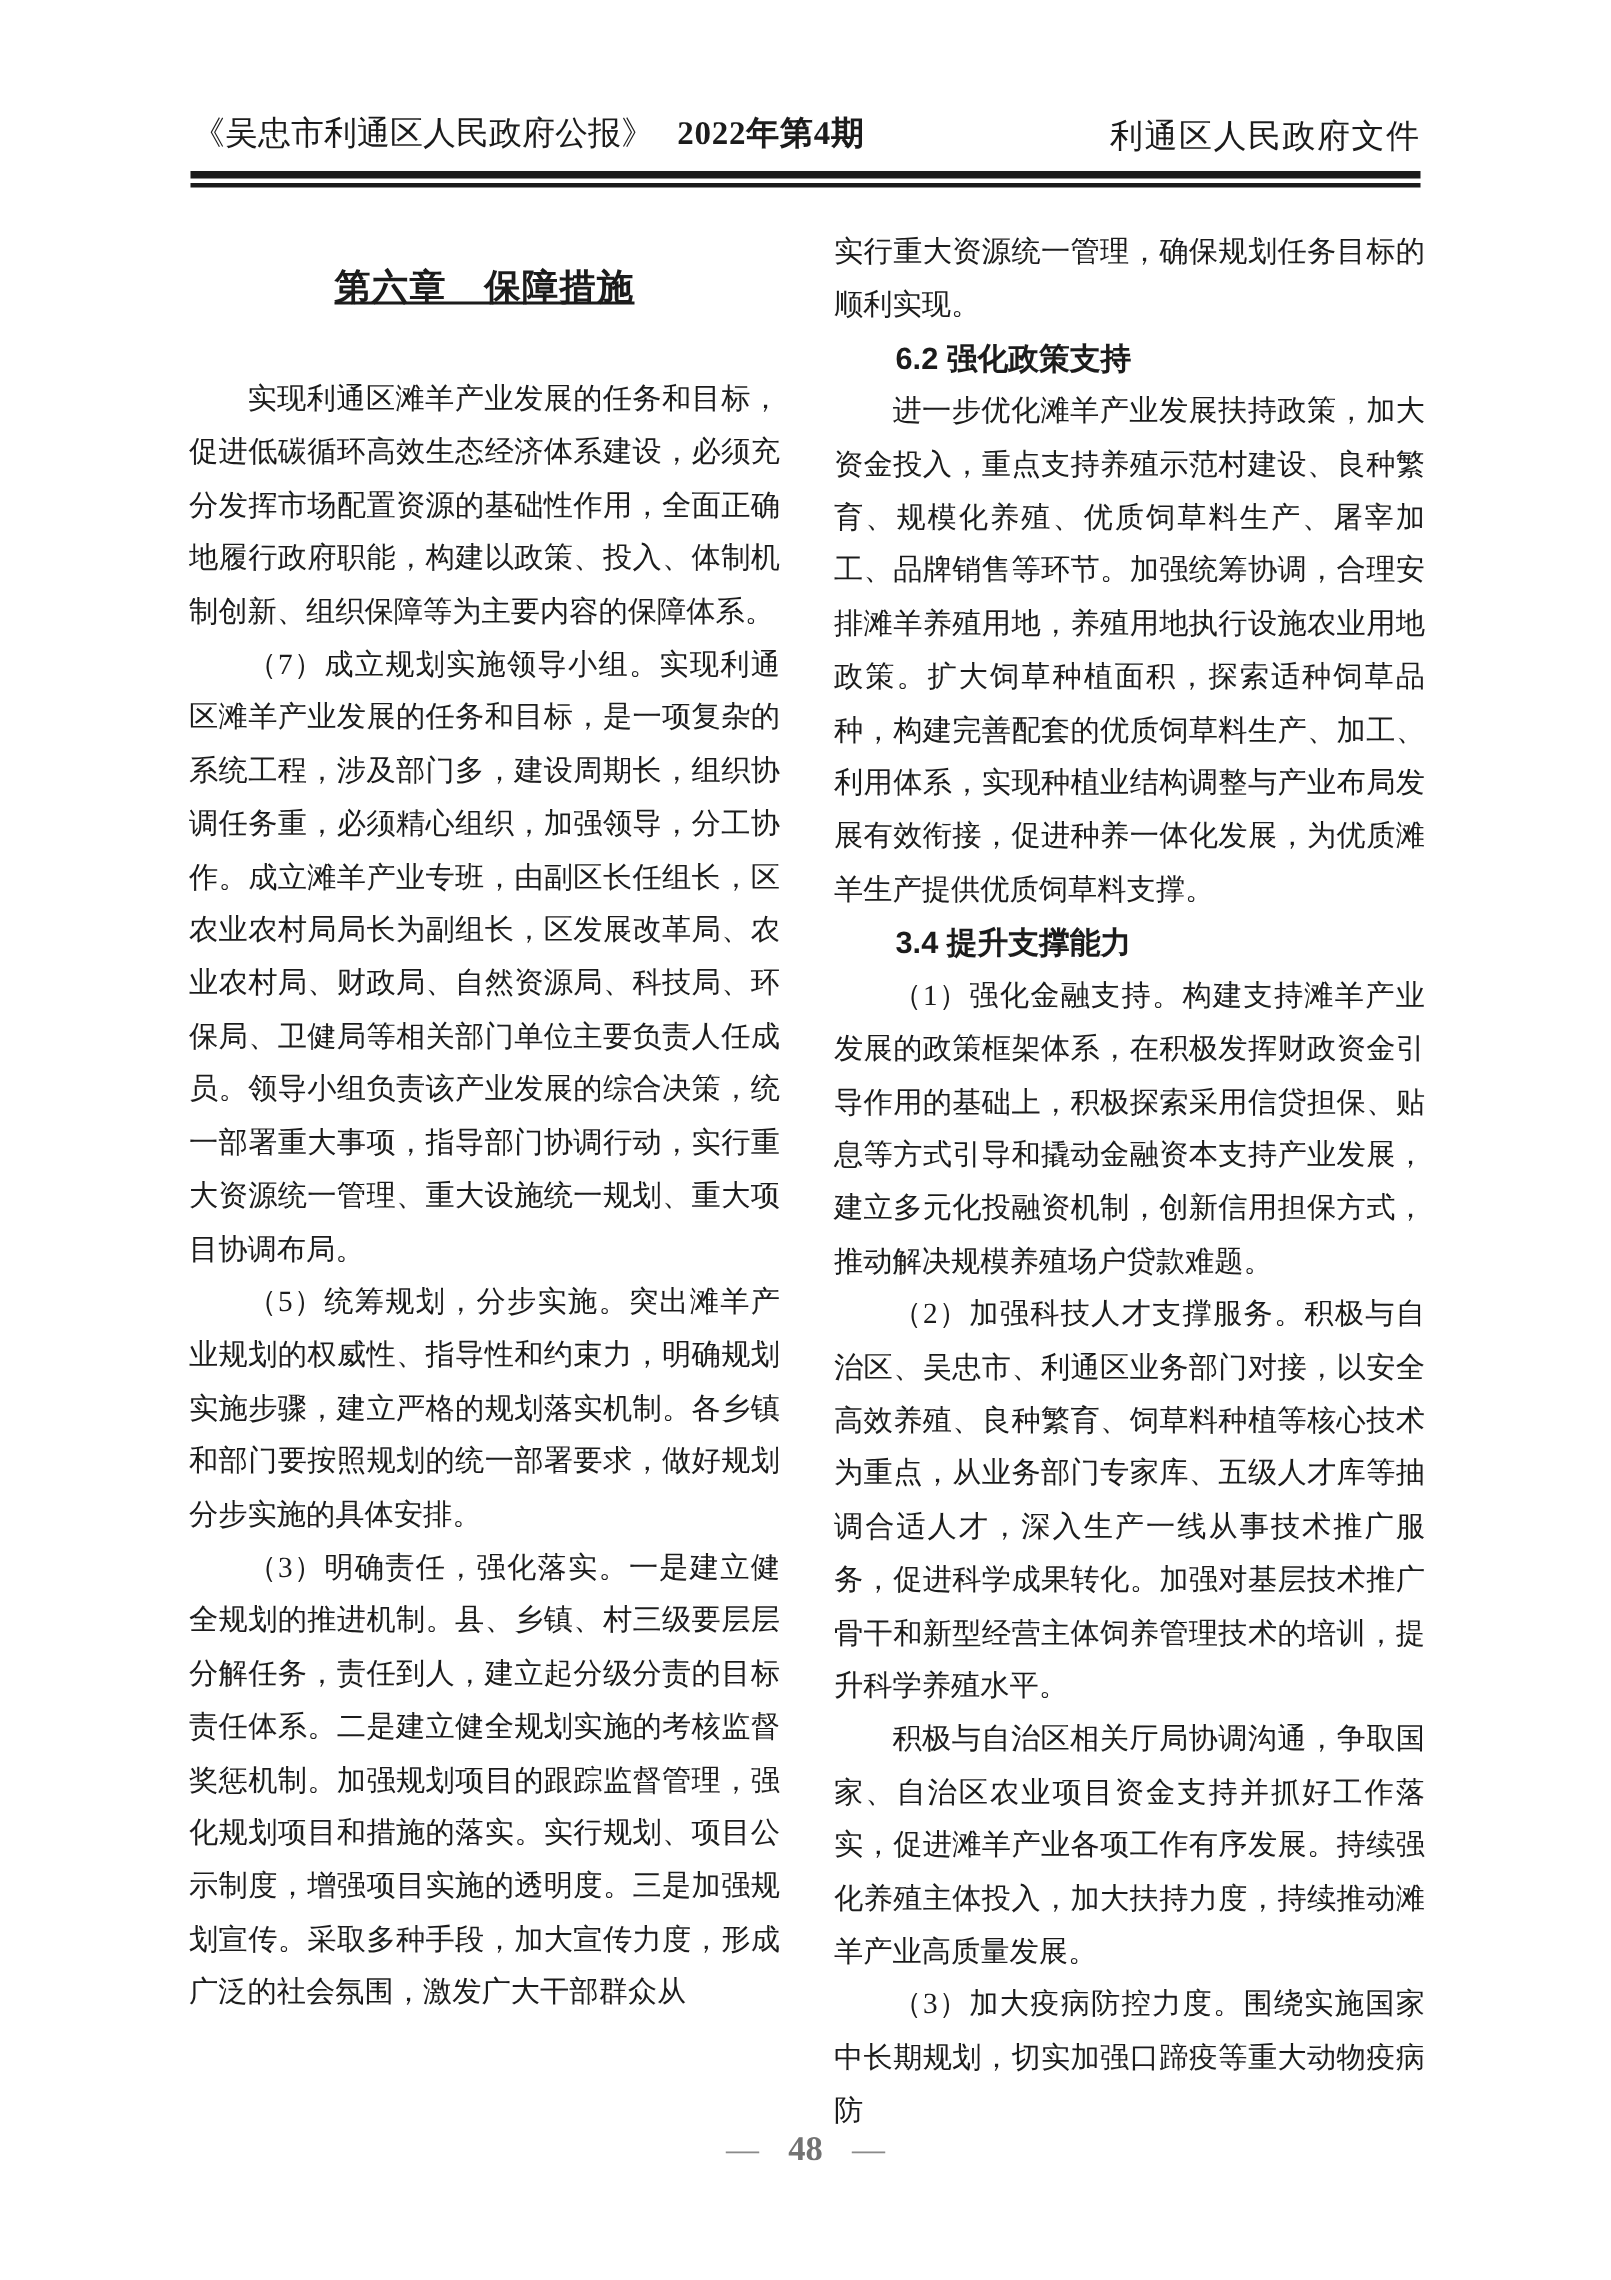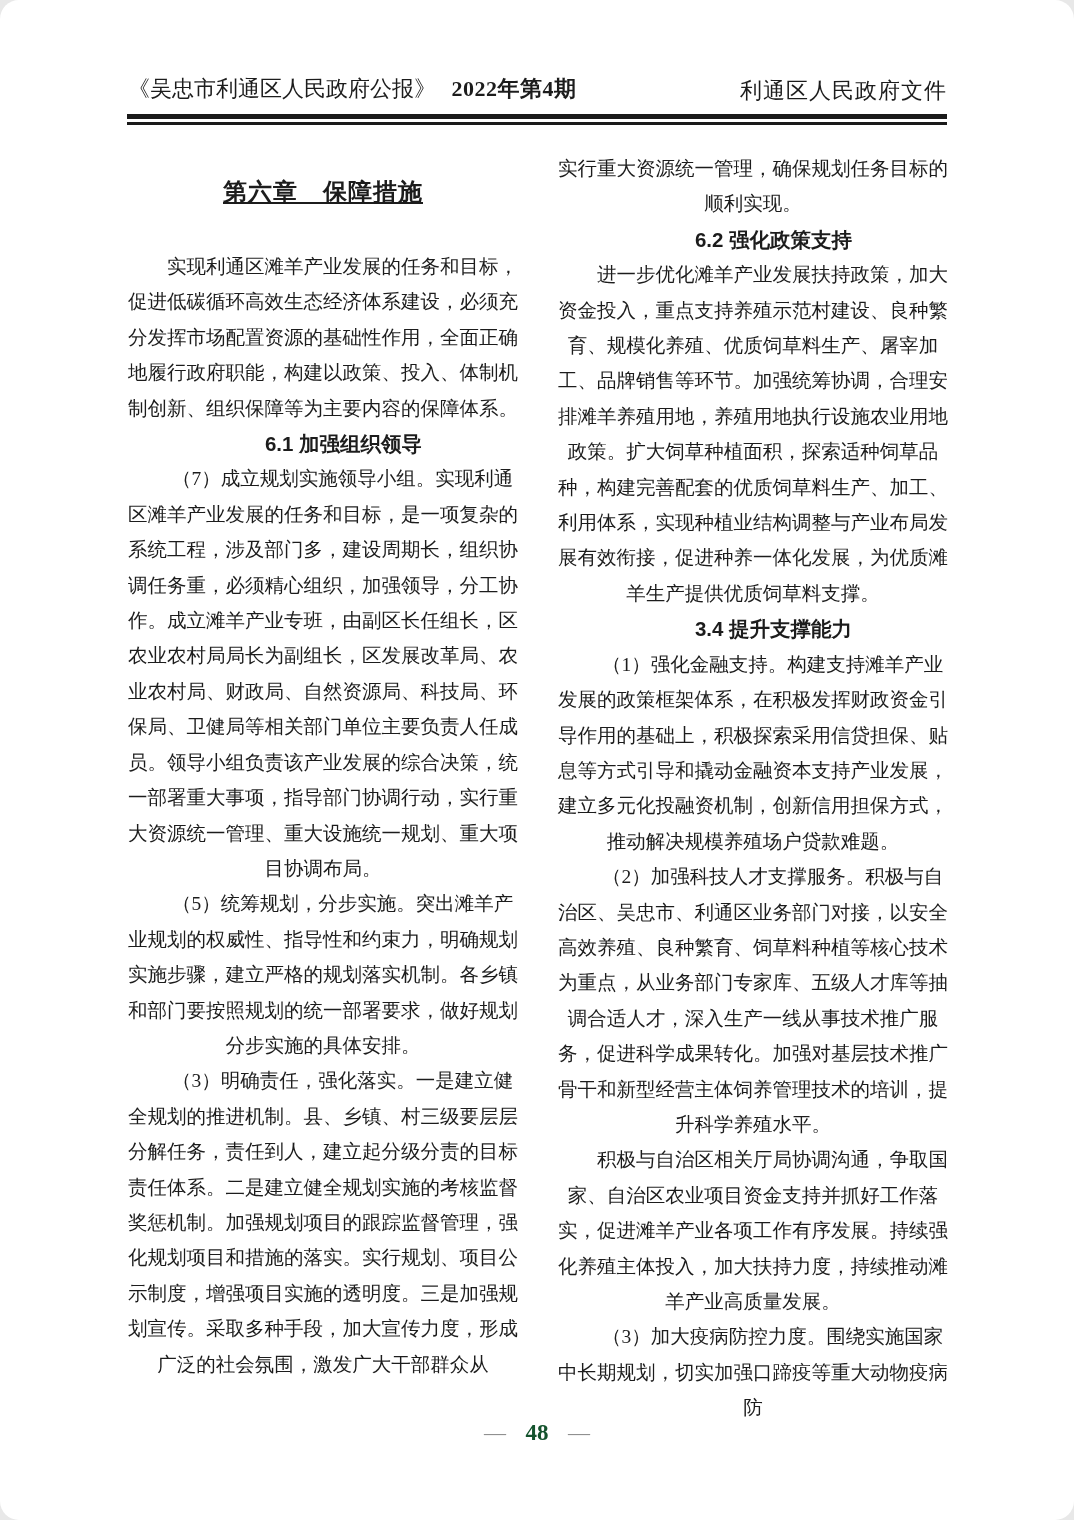--- a/index.html
+++ b/index.html
@@ -5,21 +5,20 @@
   html, body { margin: 0; padding: 0; background: #e8e8e8; }
   .page {
     position: relative;
     width: 1074px;
     height: 1520px;
     margin: 0 auto;
     background: #ffffff;
     font-family: "Liberation Serif", "DejaVu Serif", serif;
     color: #1c1c1c;
     overflow: hidden;
-    border-radius: 19px;
   }
 
   
   .header-left {
     position: absolute;
     left: 128px;
     top: 74px;
     font-size: 22px;
     white-space: nowrap;
   }
@@ -64,21 +63,21 @@
   .chapter-title {
     text-align: center;
     font-weight: bold;
     font-size: 24px;
     line-height: 40px;
     font-family: "Liberation Sans", "DejaVu Sans", sans-serif;
     margin: 0 0 37px 0;
     letter-spacing: 1px;
     text-decoration: underline;
   }
-  .col p { margin: 0; text-indent: 2em; text-align: center; }
+  .col p { margin: 0; text-indent: 2em; }
   .col p.cont { text-indent: 0; }
   .section-heading {
     margin: 0;
     text-indent: 2em;
     font-weight: bold;
     font-size: 20.5px;
     font-family: "Liberation Sans", "DejaVu Sans", sans-serif;
     text-align: left;
   }
 
@@ -87,41 +86,40 @@
     position: absolute;
     left: 0;
     top: 1420px;
     width: 1074px;
     text-align: center;
     font-size: 22px;
   }
   .footer .dash { color: #8a8a8a; font-weight: normal; }
   .footer .page-num {
     font-weight: bold;
-    color: #14532d;
+    color: #737373;
     margin: 16px 14px;
     font-size: 23px;
   }
 </style>
 </head>
 <body>
 
 <div class="page">
 
   <div class="header-left">
     <span class="journal-title">《吴忠市利通区人民政府公报》</span>
     <span class="journal-issue">2022年第4期</span>
   </div>
   <div class="header-right">利通区人民政府文件</div>
   <div class="header-rule"></div>
 
   <div class="col col-left">
     <div class="chapter-title">第六章　保障措施</div>
     <p>实现利通区滩羊产业发展的任务和目标，促进低碳循环高效生态经济体系建设，必须充分发挥市场配置资源的基础性作用，全面正确地履行政府职能，构建以政策、投入、体制机制创新、组织保障等为主要内容的保障体系。</p>
-    <p class="section-heading">6.1 加强组织领导</p>
     <p>（7）成立规划实施领导小组。实现利通区滩羊产业发展的任务和目标，是一项复杂的系统工程，涉及部门多，建设周期长，组织协调任务重，必须精心组织，加强领导，分工协作。成立滩羊产业专班，由副区长任组长，区农业农村局局长为副组长，区发展改革局、农业农村局、财政局、自然资源局、科技局、环保局、卫健局等相关部门单位主要负责人任成员。领导小组负责该产业发展的综合决策，统一部署重大事项，指导部门协调行动，实行重大资源统一管理、重大设施统一规划、重大项目协调布局。</p>
     <p>（5）统筹规划，分步实施。突出滩羊产业规划的权威性、指导性和约束力，明确规划实施步骤，建立严格的规划落实机制。各乡镇和部门要按照规划的统一部署要求，做好规划分步实施的具体安排。</p>
     <p>（3）明确责任，强化落实。一是建立健全规划的推进机制。县、乡镇、村三级要层层分解任务，责任到人，建立起分级分责的目标责任体系。二是建立健全规划实施的考核监督奖惩机制。加强规划项目的跟踪监督管理，强化规划项目和措施的落实。实行规划、项目公示制度，增强项目实施的透明度。三是加强规划宣传。采取多种手段，加大宣传力度，形成广泛的社会氛围，激发广大干部群众从</p>
   </div>
 
   <div class="col col-right">
     <p class="cont">实行重大资源统一管理，确保规划任务目标的顺利实现。</p>
     <p class="section-heading">6.2 强化政策支持</p>
     <p>进一步优化滩羊产业发展扶持政策，加大资金投入，重点支持养殖示范村建设、良种繁育、规模化养殖、优质饲草料生产、屠宰加工、品牌销售等环节。加强统筹协调，合理安排滩羊养殖用地，养殖用地执行设施农业用地政策。扩大饲草种植面积，探索适种饲草品种，构建完善配套的优质饲草料生产、加工、利用体系，实现种植业结构调整与产业布局发展有效衔接，促进种养一体化发展，为优质滩羊生产提供优质饲草料支撑。</p>
     <p class="section-heading">3.4 提升支撑能力</p>

